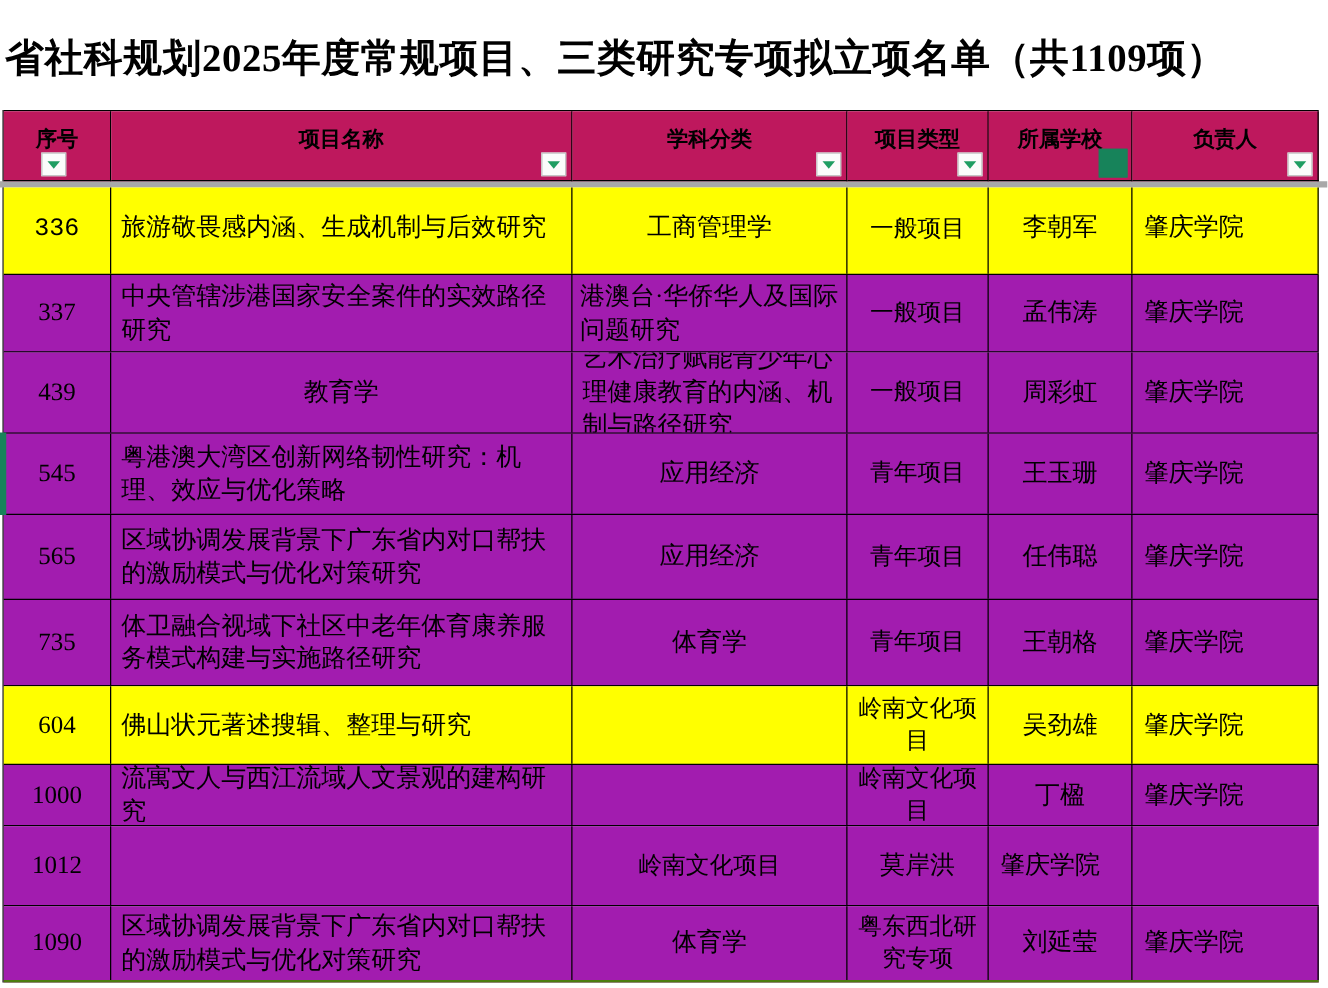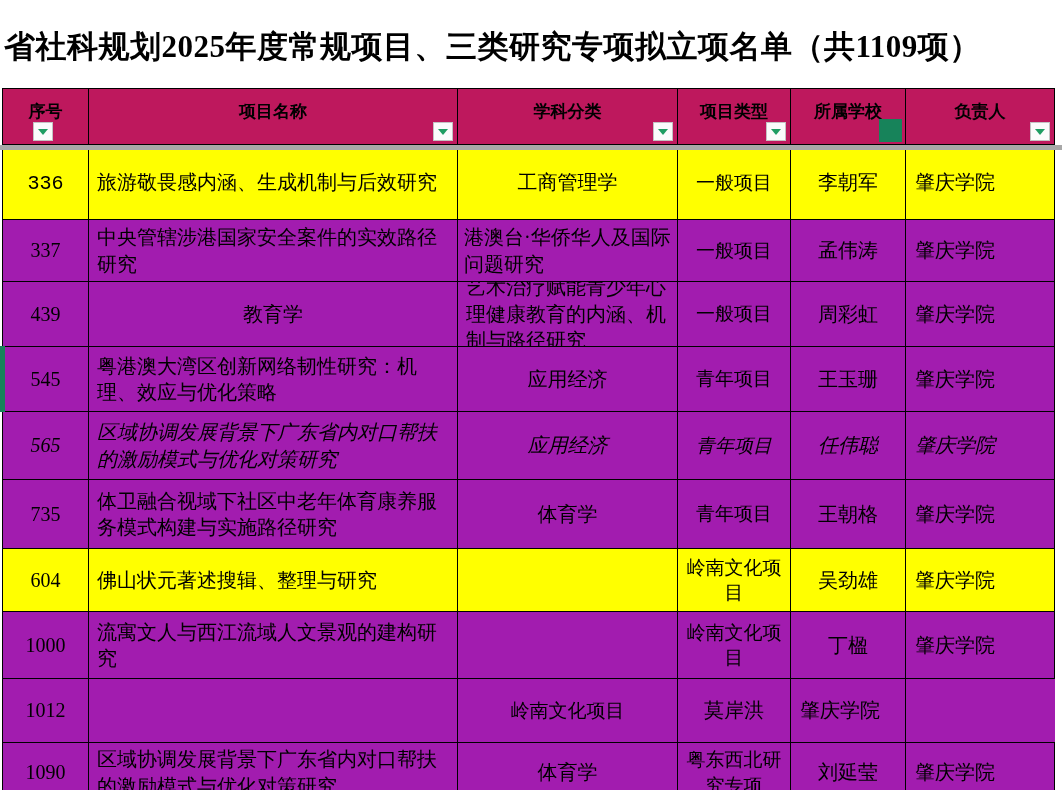--- a/index.html
+++ b/index.html
@@ -28,26 +28,26 @@
     width:23px; height:23px; bottom:2px; right:3px; }
   .filter-btn.applied::after { display:none; }
 
   .freeze-divider { height:5px; width:1062px; margin-left:-3px; background:#a8a8a8; }
 
   .row { border-bottom:1px solid #000; background:#a21caf; }
   .row:nth-child(1)  { height:70px;font-family:Liberation Mono, monospace; }
   .row:nth-child(2)  { height:62px; }
   .row:nth-child(3)  { height:65px; }
   .row:nth-child(4)  { height:65px; }
-  .row:nth-child(5)  { height:68px;font-style:italic; }
+  .row:nth-child(5)  { height:68px; }
   .row:nth-child(6)  { height:69px; }
   .row:nth-child(7)  { height:63px; }
-  .row:nth-child(8)  { height:67px; }
+  .row:nth-child(8)  { height:49px; }
   .row:nth-child(9)  { height:64px; }
-  .row:nth-child(10) { height:61px; border-bottom:2px solid #a21caf; }
+  .row:nth-child(10) { height:61px; border-bottom:2px solid #4d7c0f; }
   .row.highlight { background:var(--hl); }
   .row.selected::before { content:""; position:absolute; left:-3px; top:-1px; bottom:-1px;
     width:5px; background:var(--green-dark); }
 
   .cell { border-right:1px solid #000; display:flex; align-items:center;
     font-size:20px; line-height:1.32; overflow:hidden; cursor:cell; }
   .c-no { justify-content:center; }
   .c-name { padding:0 6px 0 8px; text-align:left; }
   .c-subject { justify-content:center; text-align:left; padding:16px 6px; }
   .c-type { justify-content:center; text-align:center; padding:0 5px; font-size:19px; }

